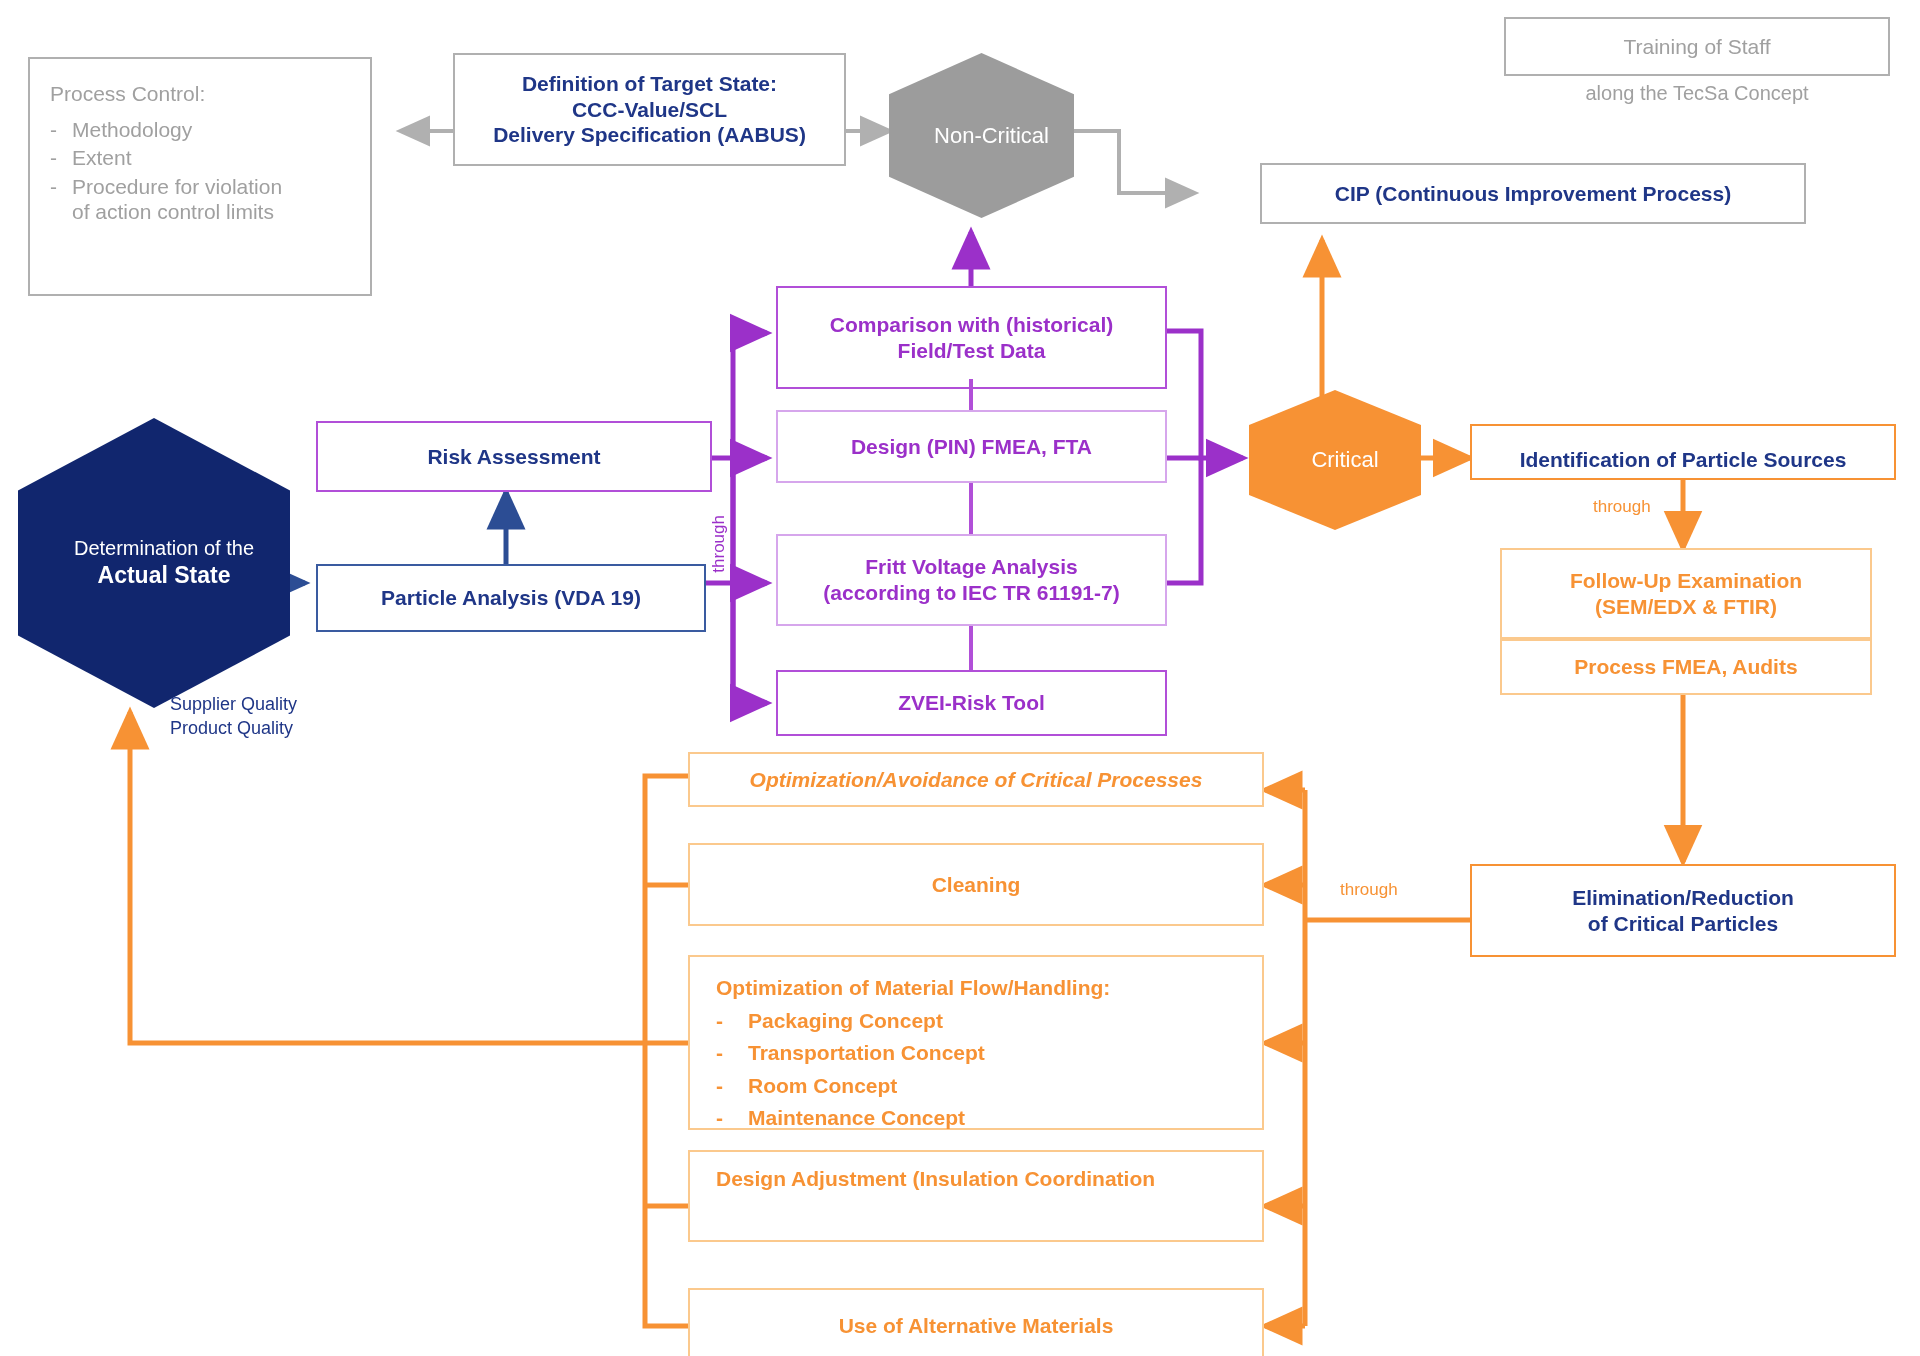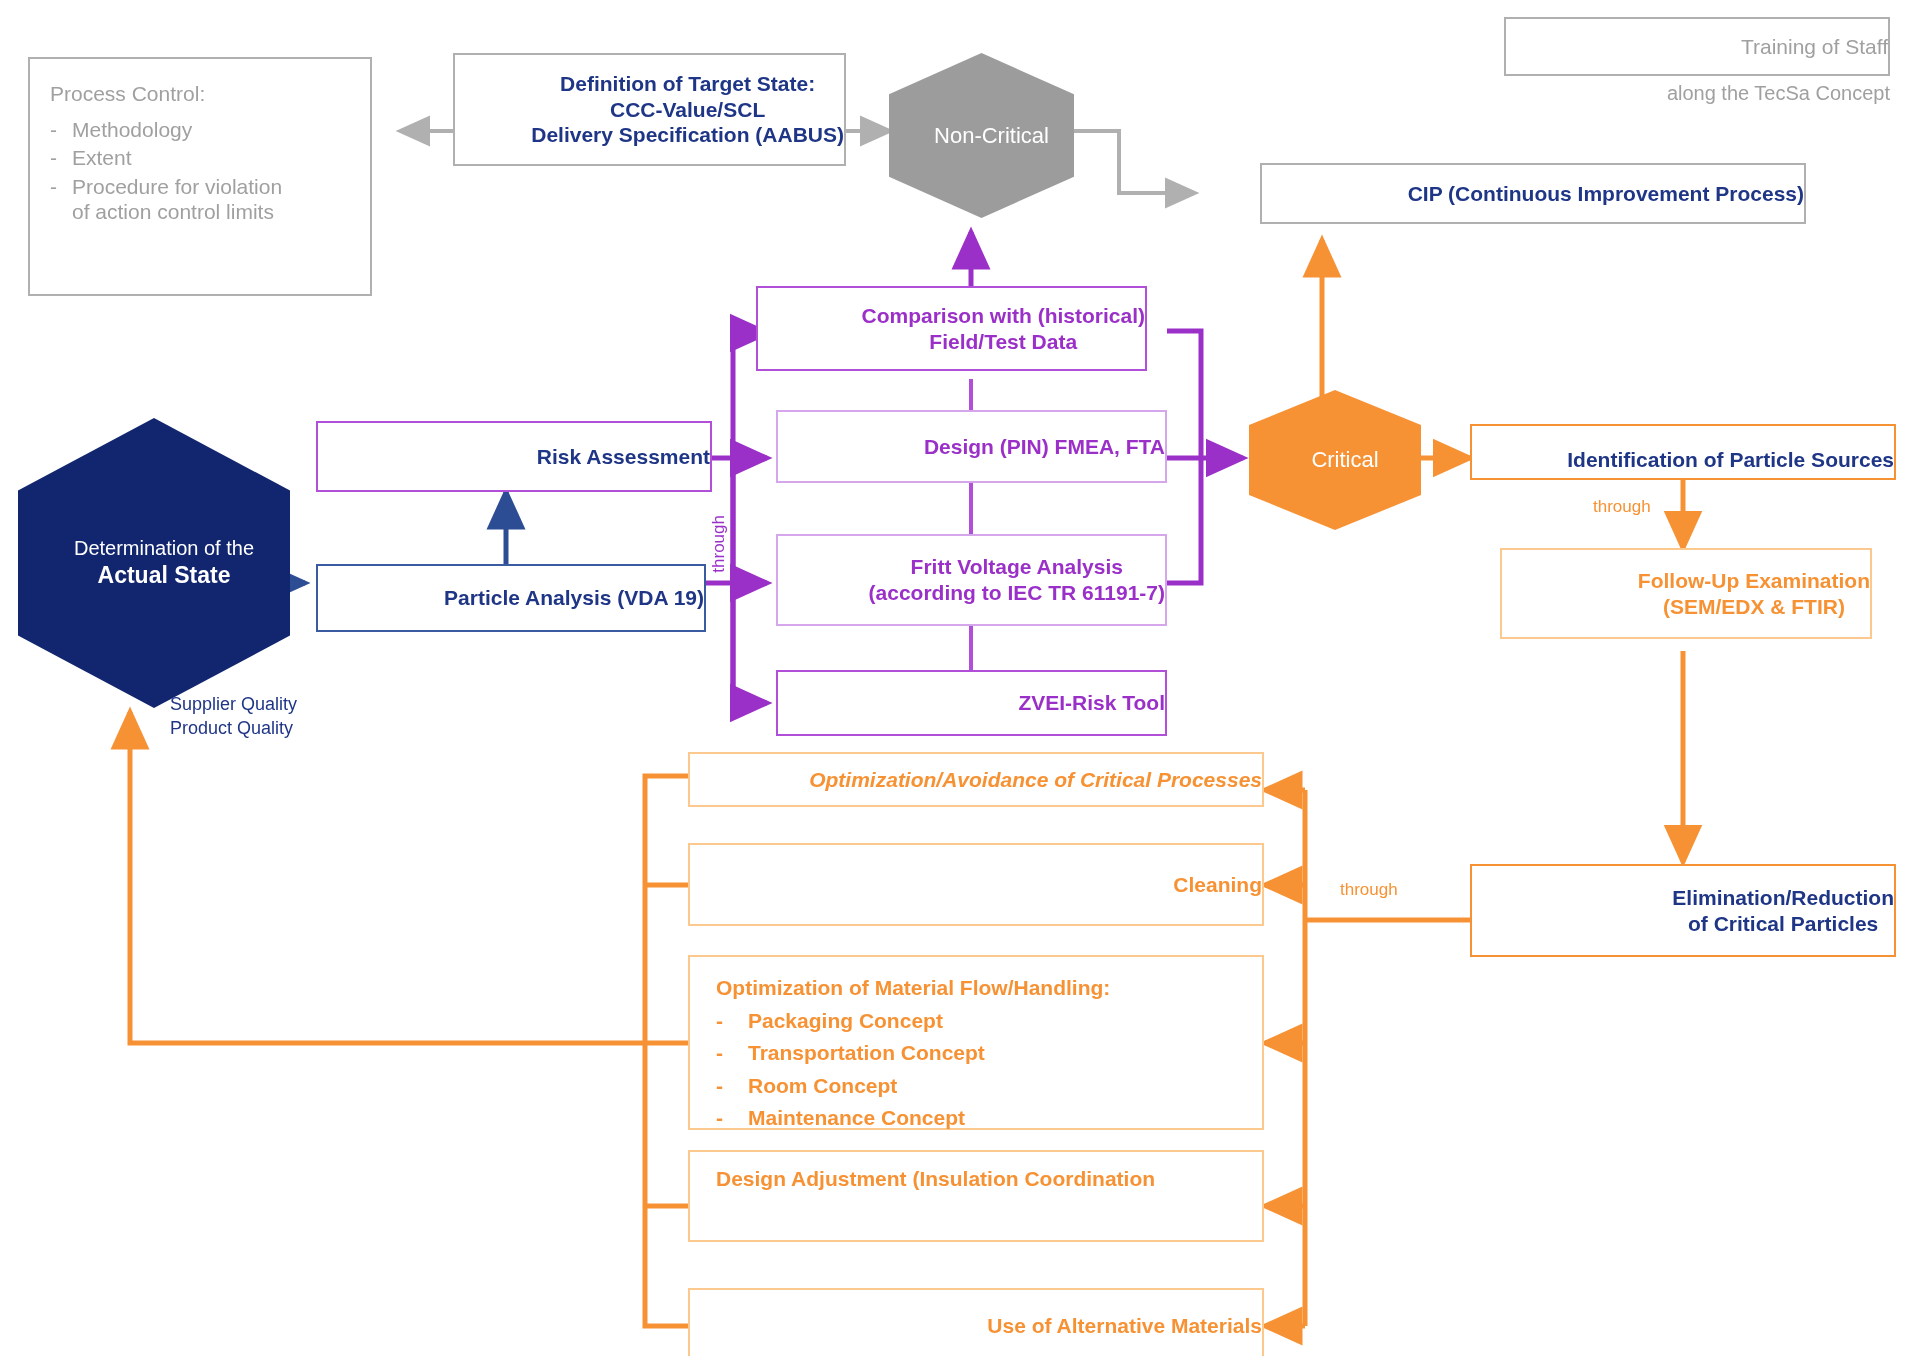--- a/index.html
+++ b/index.html
@@ -1,19 +1,19 @@
 <!DOCTYPE html>
 <html><head>
 <meta charset="utf-8">
 <style>
   html,body{margin:0;padding:0;background:#ffffff;}
   body{font-family:"Liberation Sans", sans-serif;}
   #stage{position:relative;width:1920px;height:1356px;background:#fff;overflow:hidden;}
 
-  .box{position:absolute;box-sizing:border-box;display:flex;align-items:center;justify-content:flex-end;text-align:center;line-height:1.22;}
+  .box{position:absolute;box-sizing:border-box;display:flex;align-items:center;justify-content:center;text-align:center;line-height:1.22;}
   .box.topleft{align-items:flex-start;justify-content:flex-start;text-align:left;}
 
   
   .navy-text{color:#1f3687;font-weight:bold;}
   .grey-box{border:2px solid #b0b0b0;background:#fff;}
   .grey-text{color:#a0a0a0;}
   .navy-box{border:2px solid #3a5ba0;background:#fff;}
   .purple-strong{border:2px solid #b14fd8;background:#fff;color:#9b30c9;font-weight:bold;}
   .purple-light{border:2px solid #d6a6ec;background:#fff;color:#9b30c9;font-weight:bold;}
   .orange-strong{border:2px solid #f79234;background:#fff;}
@@ -171,21 +171,21 @@
   </div>
 
   <div class="box navy-box" style="left:316px;top:564px;width:390px;height:68px;">
     <span class="navy-text" style="font-size:21px;">Particle Analysis (VDA 19)</span>
   </div>
 
   <div class="lbl vert" style="left:709px;top:515px;color:#9b30c9;font-size:17px;">
     <span>through</span>
   </div>
 
-  <div class="box purple-strong" style="left:756px;top:286px;width:391px;height:85px;">
+  <div class="box purple-strong" style="left:776px;top:286px;width:391px;height:103px;">
     <div style="font-size:21px;">
       <div>Comparison with (historical)</div>
       <div>Field/Test Data</div>
     </div>
   </div>
 
   <div class="box purple-light" style="left:776px;top:410px;width:391px;height:73px;">
     <span style="font-size:21px;">Design (PIN) FMEA, FTA</span>
   </div>
 
@@ -216,20 +216,23 @@
     <span>through</span>
   </div>
 
   <div class="box orange-light" style="left:1500px;top:548px;width:372px;height:91px;">
     <div class="orange-text" style="font-size:21px;">
       <div>Follow-Up Examination</div>
       <div>(SEM/EDX &amp; FTIR)</div>
     </div>
   </div>
 
+  <div class="box orange-light" style="left:1500px;top:639px;width:372px;height:56px;">
+    <span class="orange-text" style="font-size:21px;">Process FMEA, Audits</span>
+  </div>
 
   <div class="box orange-strong" style="left:1470px;top:864px;width:426px;height:93px;">
     <div class="navy-text" style="font-size:21px;">
       <div>Elimination/Reduction</div>
       <div>of Critical Particles</div>
     </div>
   </div>
 
   <div class="lbl" style="left:1340px;top:880px;color:#f79234;font-size:17px;">
     <span>through</span>

